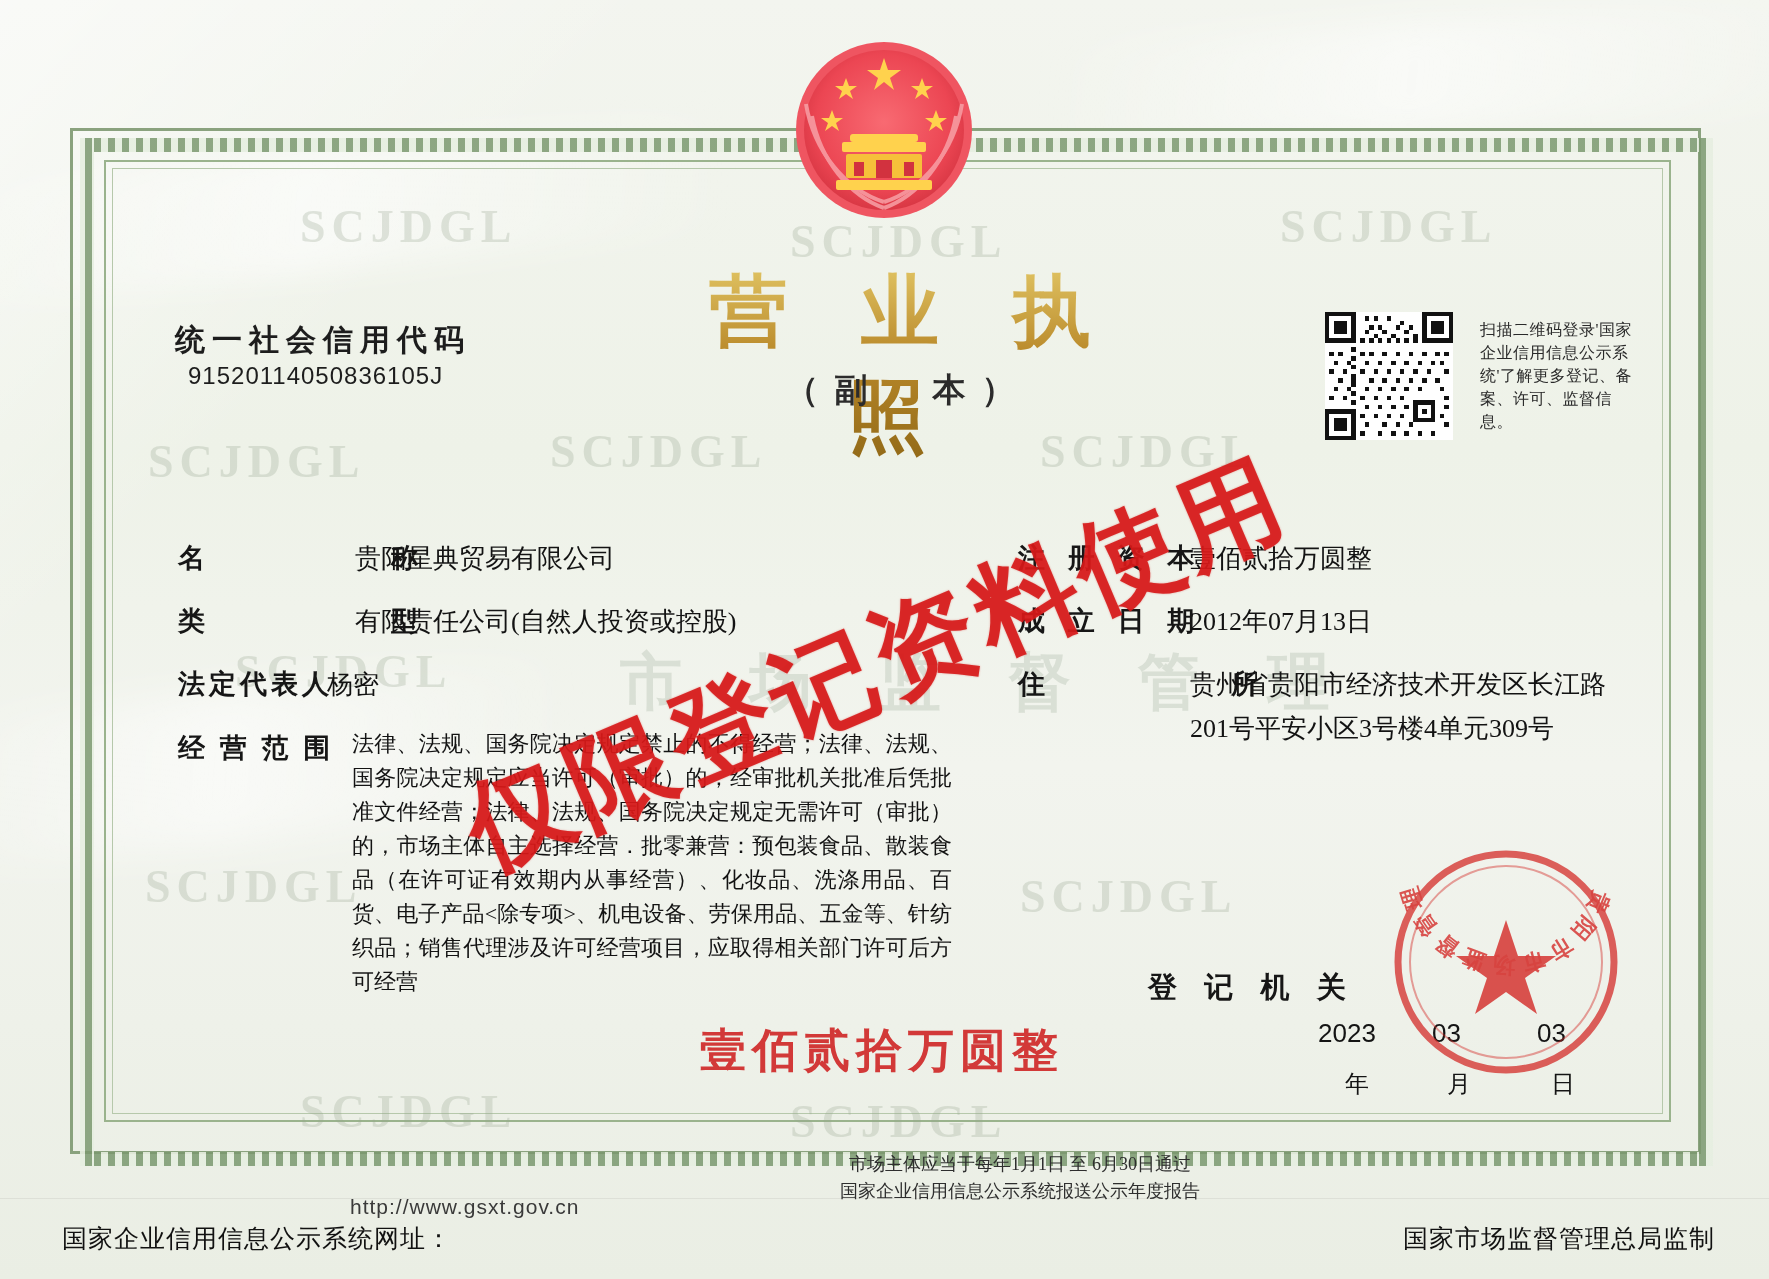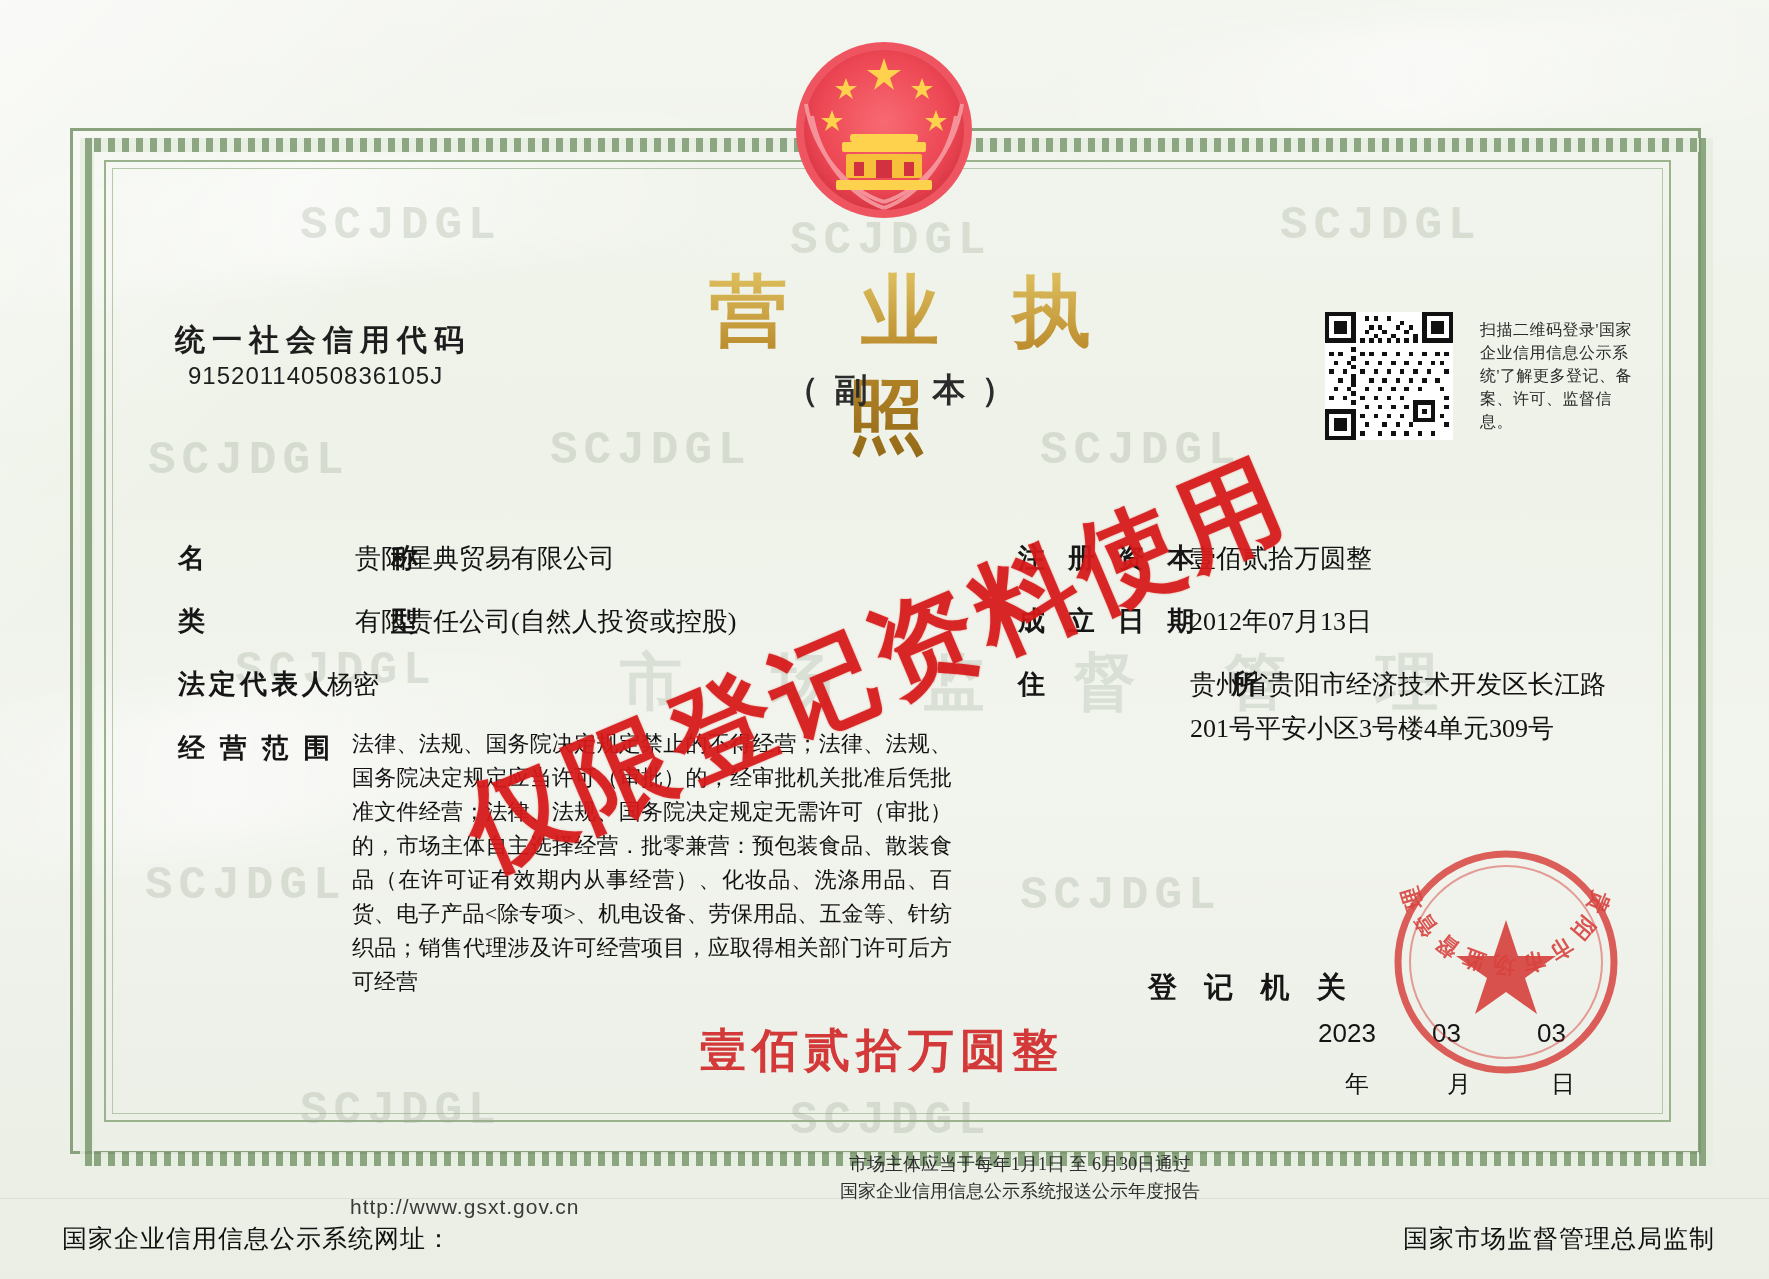--- a/index.html
+++ b/index.html
@@ -76,21 +76,21 @@
     position: absolute;
     left: 784px; top: 30px;
     width: 200px; height: 200px;
     z-index: 6;
   }
 
   
   .wm {
     position: absolute;
     color: rgba(150,165,145,0.28);
-    font-family: Liberation Mono, monospace;
+    font-family: Liberation Serif, serif;
     font-weight: bold;
     letter-spacing: 6px;
     user-select: none;
     pointer-events: none;
     z-index: 1;
     text-align: right;
   }
   .wm-scjdgl { font-size: 46px; }
   .wm-big {
     font-size: 62px;

